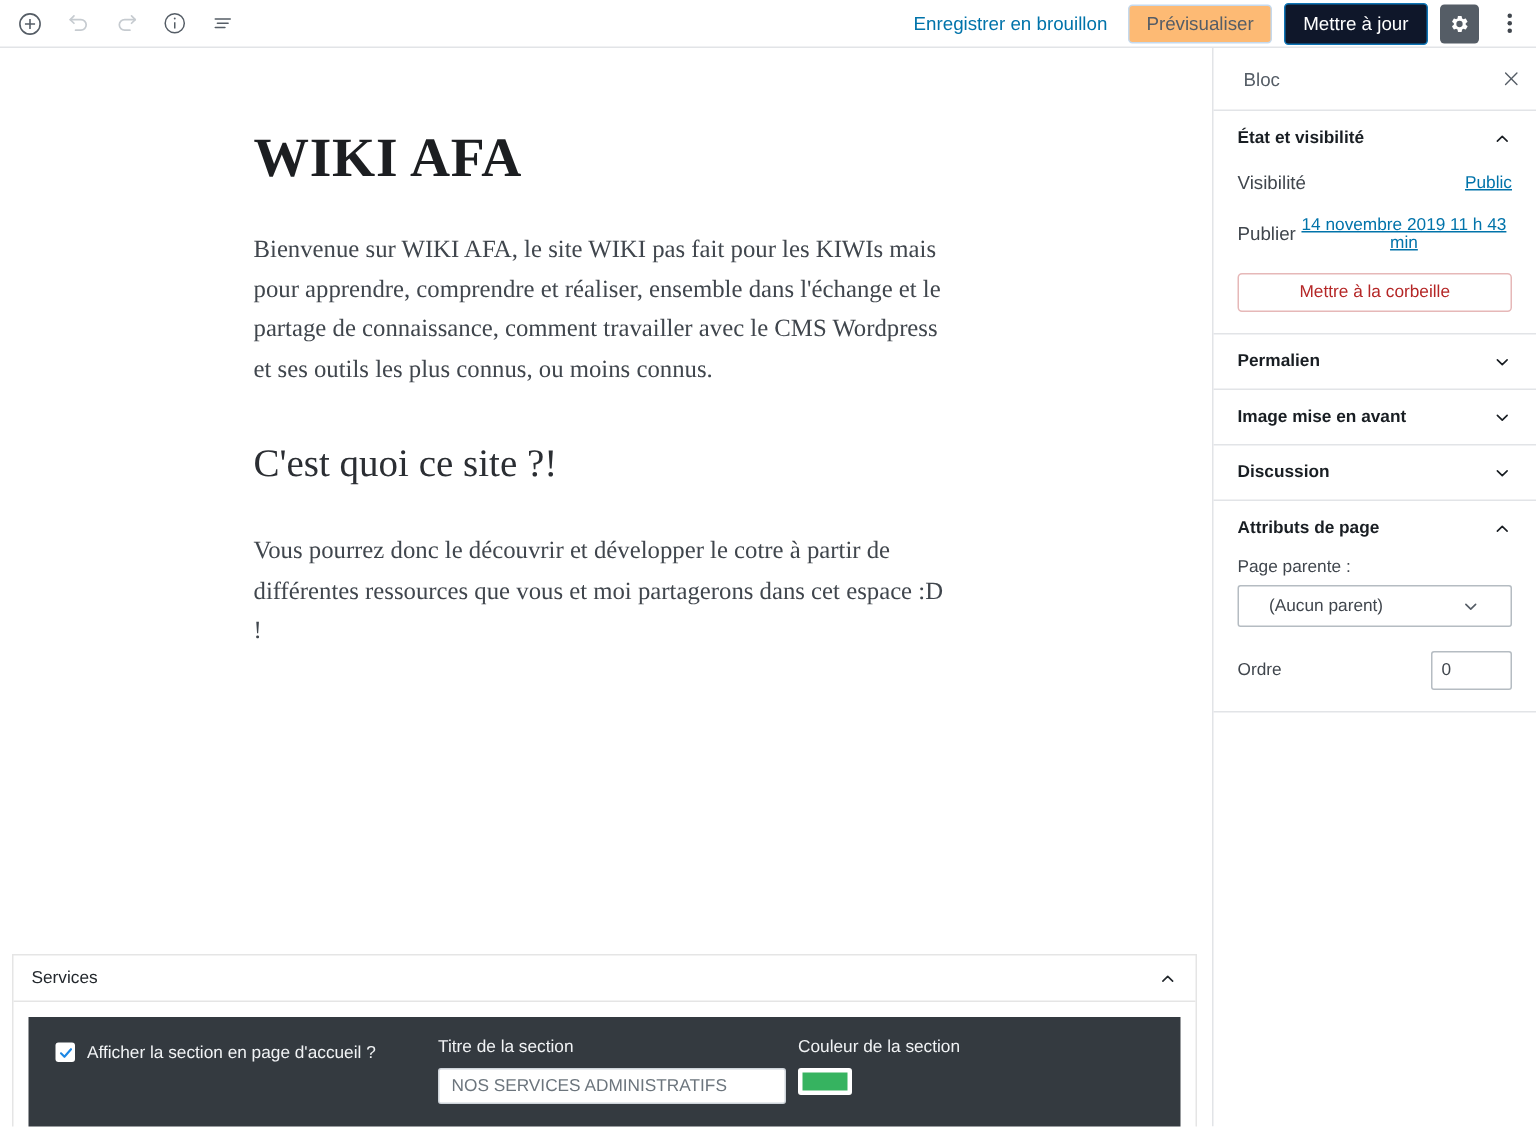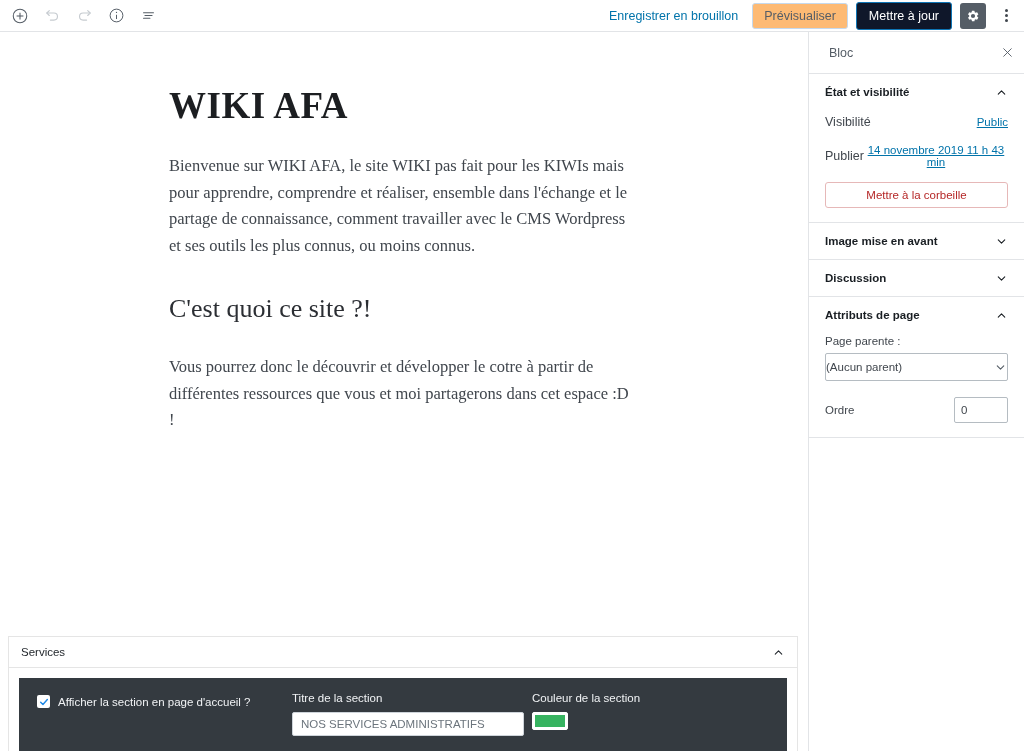--- a/index.html
+++ b/index.html
@@ -157,21 +157,21 @@
     color: #b52727; font-size: 11.5px; cursor: pointer; margin-top: 2px;
   }
   .rev-row {
     height: 38px; display: flex; align-items: center; gap: 8px; padding: 0 16px;
     border-bottom: 1px solid #e2e4e7; cursor: pointer;
   }
   .rev-row .t { font-size: 11.5px; color: #191e23; }
   .field-label { font-size: 11.5px; color: #40464d; display: block; margin-bottom: 6px; }
   .select-box {
     width: 100%; height: 28px; border: 1px solid #b5bcc2; border-radius: 2px; background: #fff;
-    display: flex; align-items: center; padding: 0 0; cursor: pointer;
+    display: flex; align-items: center; padding: 0 20px; cursor: pointer;
   }
   .select-box .sv { font-size: 11.5px; color: #40464d; }
   .select-box .chev { margin-left: auto; color: #555d66; display: flex; }
   .ordre-row { display: flex; align-items: center; margin-top: 16px; }
   .ordre-row .k { font-size: 11.5px; color: #40464d; }
   .ordre-input {
     margin-left: auto; width: 54px; height: 26px; border: 1px solid #b5bcc2; border-radius: 2px;
     font-family: "Liberation Sans", sans-serif; font-size: 11.5px; color: #40464d; padding: 0 6px;
   }
 </style>
@@ -310,20 +310,30 @@
         </div>
         <div class="row">
           <span class="k">Publier</span>
           <button class="v-link">14 novembre 2019 11 h 43 min</button>
         </div>
         <button class="btn-trash">Mettre à la corbeille</button>
       </div>
     </div>
 
 
+    <div class="panel">
+      <div class="panel-head">
+        <span class="t">Permalien</span>
+        <span class="chev">
+          <svg width="13" height="13" viewBox="0 0 24 24" fill="none" stroke="currentColor" stroke-width="2" stroke-linecap="round" stroke-linejoin="round">
+            <polyline points="6,9 12,15 18,9"></polyline>
+          </svg>
+        </span>
+      </div>
+    </div>
 
     <div class="panel">
       <div class="panel-head">
         <span class="t">Image mise en avant</span>
         <span class="chev">
           <svg width="13" height="13" viewBox="0 0 24 24" fill="none" stroke="currentColor" stroke-width="2" stroke-linecap="round" stroke-linejoin="round">
             <polyline points="6,9 12,15 18,9"></polyline>
           </svg>
         </span>
       </div>

